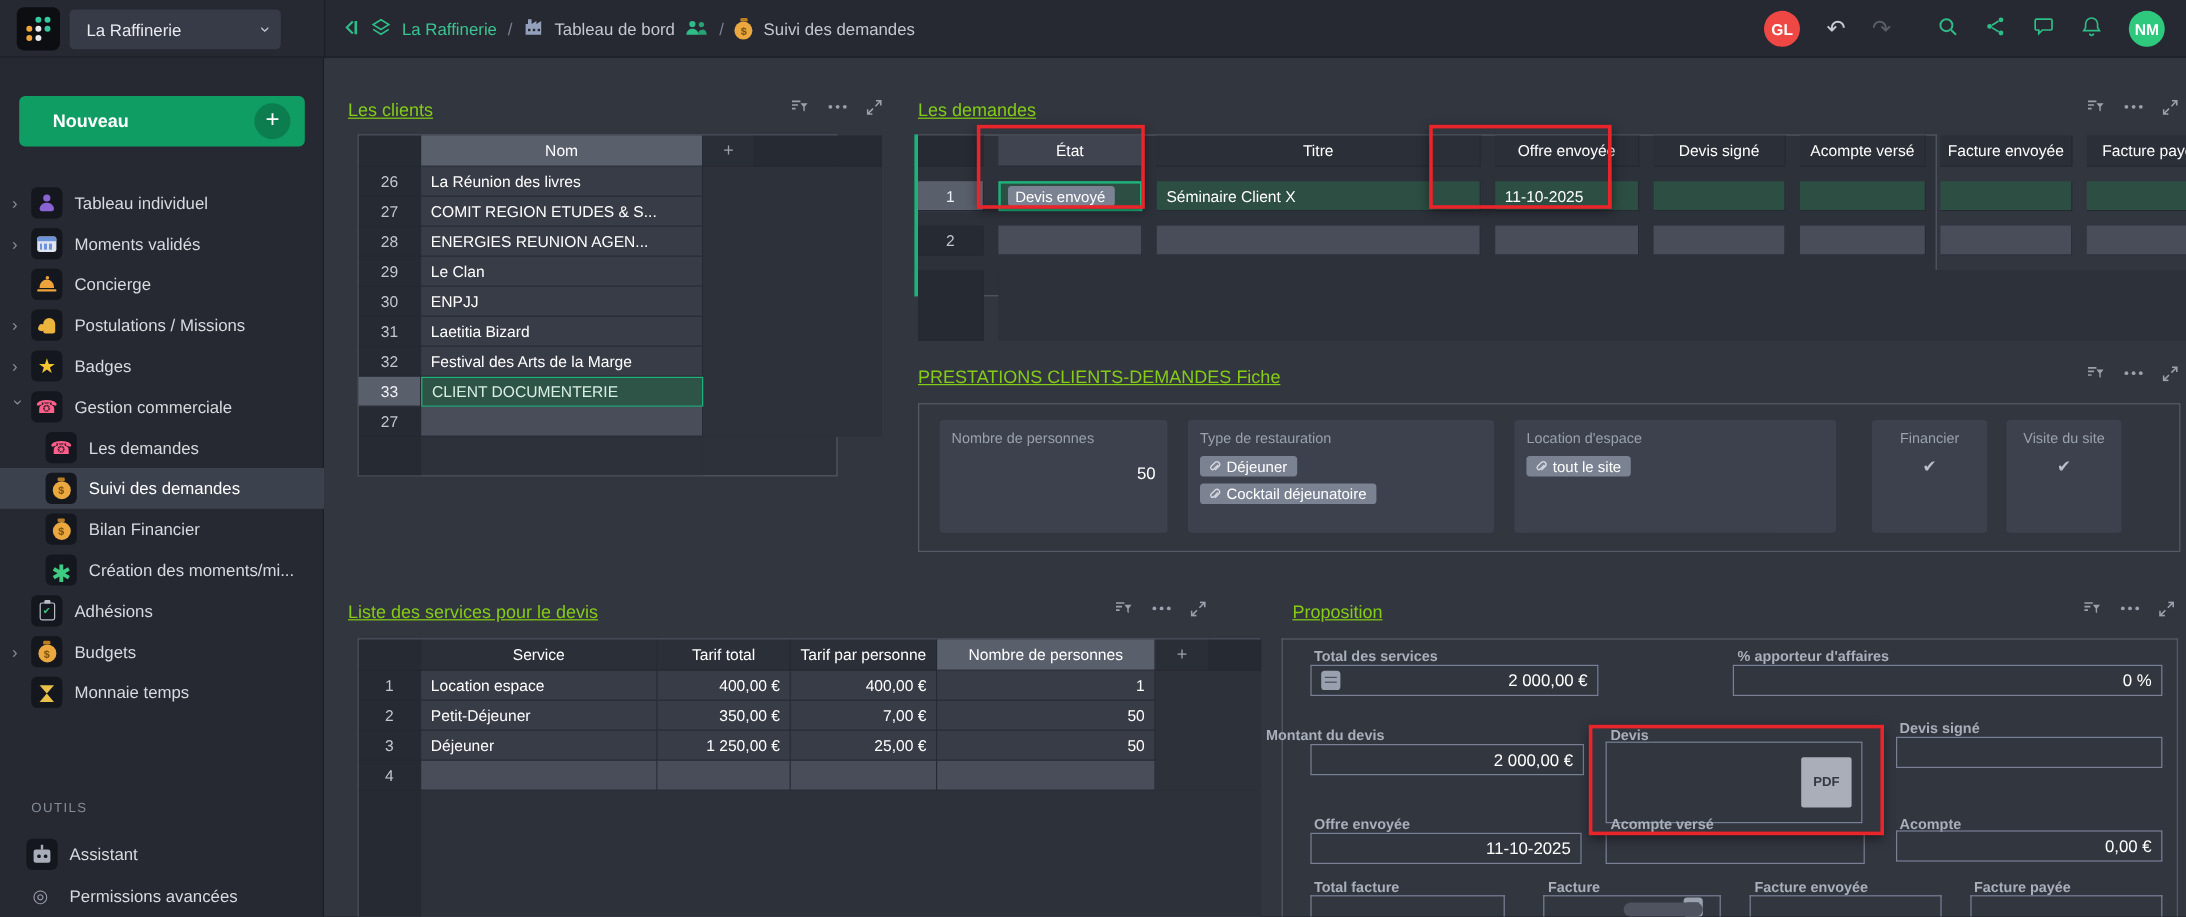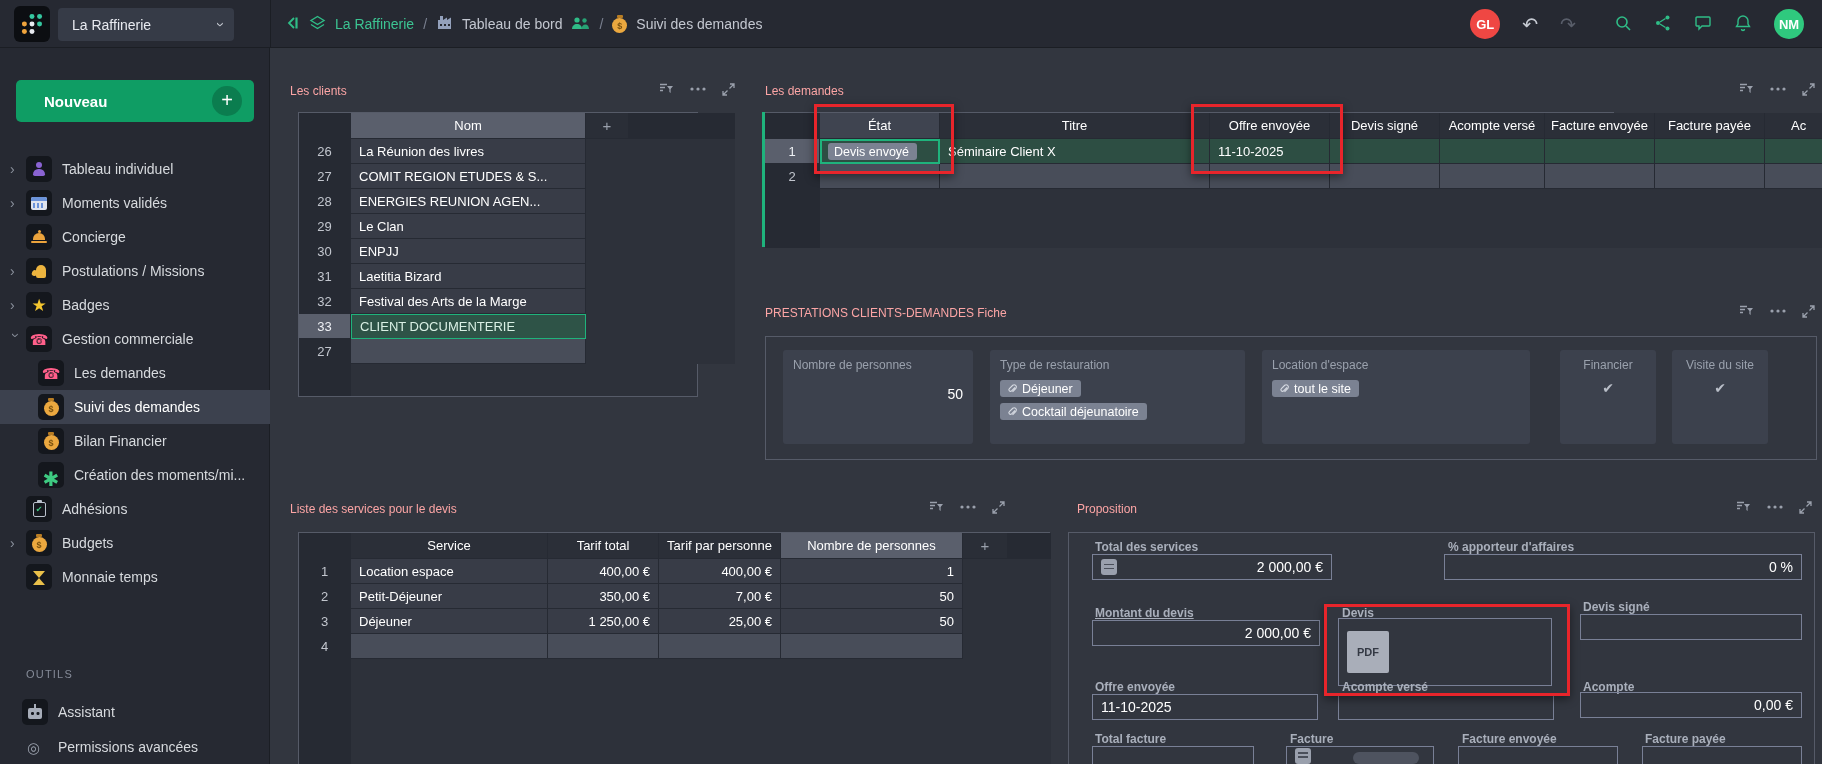--- a/index.html
+++ b/index.html
@@ -75,21 +75,21 @@
   .ic-hg{position:relative;width:14px;height:15px;}
   .ic-hg::before{content:"";position:absolute;left:1px;top:1px;border-left:6px solid transparent;border-right:6px solid transparent;border-top:7px solid #e9c04a;}
   .ic-hg::after{content:"";position:absolute;left:1px;bottom:0;border-left:6px solid transparent;border-right:6px solid transparent;border-bottom:7px solid #e9c04a;}
   .ic-robot{position:relative;width:14px;height:11px;background:#a7adb9;border-radius:2px;margin-top:3px;}
   .ic-robot::before{content:"";position:absolute;left:3px;top:4px;width:2.5px;height:2.5px;border-radius:50%;background:#14171d;box-shadow:5.5px 0 0 #14171d;}
   .ic-robot::after{content:"";position:absolute;left:6px;top:-4px;width:1.5px;height:4px;background:#a7adb9;}
   .ic-eye{color:#9aa0ac;font-size:15px;line-height:1;}
   .ic-eye::before{content:"◎";}
 
   
-  .sec-title{position:absolute;color:#fca5a5;font-size:12px;white-space:nowrap;}
+  .sec-title{position:absolute;color:#84cc16;font-size:15px;white-space:nowrap;text-decoration:underline;}
   .sec-icons{position:absolute;display:flex;gap:16px;align-items:center;}
   .sec-icons .ic{cursor:pointer;display:flex;align-items:center;}
 
   
   .tbl{position:absolute;display:grid;border:1px solid #565b68;background:#2d313a;}
   .tbl .c{border-right:1px solid #262a33;border-bottom:1px solid #262a33;display:flex;align-items:center;overflow:hidden;white-space:nowrap;}
   .hc{background:#2b2f38;color:#fff;font-size:13px;justify-content:center;cursor:pointer;}
   .hc.sel{background:#5a5f6c;}
   .corner{background:#262a33;}
   .numc{background:#262a33;color:#c2c6ce;font-size:13px;justify-content:center;cursor:pointer;}
@@ -109,21 +109,21 @@
 
   
   .card{position:absolute;border:1px solid #565b68;}
   .ffield{position:absolute;background:#3c414d;border-radius:3px;padding:8px 10px;}
   .ffield .flab{color:#9aa1ad;font-size:12px;margin-bottom:8px;white-space:nowrap;}
   .ffield .fval{color:#fff;font-size:14px;text-align:right;}
   .ffield .chkwrap{text-align:center;color:#b9bec8;font-size:14px;margin-top:6px;cursor:pointer;}
   .chips{display:flex;flex-direction:column;gap:6px;align-items:flex-start;}
 
   .plabel{position:absolute;color:#a9afbb;font-size:12px;font-weight:700;white-space:nowrap;}
-  .pfield{position:absolute;border:1px solid #798096;display:flex;align-items:center;padding:0 8px;color:#fff;font-size:14px;cursor:text;background:transparent;}
+  .pfield{position:absolute;border:1px solid #798096;display:flex;align-items:center;padding:0 8px;color:#fff;font-size:14px;cursor:text;background:transparent;justify-content:flex-end;}
   .pfield.rt{justify-content:flex-end;}
   .refic{width:16px;height:16px;border-radius:3px;background:#9aa0ad;position:relative;margin-right:6px;flex:none;}
   .refic::before{content:"";position:absolute;left:3px;top:4.5px;width:10px;height:1.8px;background:#4a4f5a;box-shadow:0 4px 0 #4a4f5a;}
   .pdfthumb{width:42px;height:42px;border-radius:2px;background:#a9aeb9;color:#343944;font-size:11px;font-weight:700;display:flex;align-items:center;justify-content:center;cursor:pointer;}
   .redbox{position:absolute;border:3px solid #e8252b;box-shadow:0 3px 9px rgba(0,0,0,.45);z-index:50;pointer-events:none;}
   .blob{position:absolute;background:#4e535f;border-radius:6px;}
 </style>
 </head>
 <body>
 
@@ -390,21 +390,21 @@
         </svg>
       </span>
     <span class="ic">
         <svg width="13" height="13" viewBox="0 0 13 13">
           <path d="M8 1h4v4M12 1L7.5 5.5M5 12H1V8M1 12l4.5-4.5" stroke="#9aa0ac" stroke-width="1.3" fill="none"></path>
         </svg>
       </span>
   </div>
 
   <div class="greenbar" style="left:762px;top:112px;height:135px;"></div>
-  <div class="tbl" style="left:765px;top:112px;width:849px;height:135px;grid-template-columns:55px 120px 270px 120px 110px 105px 110px 110px 57px;grid-template-rows:26px 25px 25px 59px;border-left:none;">
+  <div class="tbl" style="left:765px;top:112px;width:849px;height:135px;grid-template-columns:55px 120px 270px 120px 110px 105px 110px 110px 57px;grid-template-rows:26px 25px 25px 59px;border-left:none;gap:12px;">
     <div class="c corner"></div>
     <div class="c hc" style="background:#3f4450;">État</div>
     <div class="c hc">Titre</div>
     <div class="c hc">Offre envoyée</div>
     <div class="c hc">Devis signé</div>
     <div class="c hc">Acompte versé</div>
     <div class="c hc">Facture envoyée</div>
     <div class="c hc">Facture payée</div>
     <div class="c hc" style="justify-content:flex-start;padding-left:26px;border-right:none;">Ac</div>
 
@@ -589,21 +589,21 @@
   <div class="pfield rt" style="left:1092px;top:554px;width:240px;height:26px;">
     <span class="refic" style="margin-right:auto;"></span>
     <span>2 000,00 €</span>
   </div>
 
   <div class="plabel" style="left:1448px;top:540px;">% apporteur d'affaires</div>
   <div class="pfield rt" style="left:1444px;top:554px;width:358px;height:26px;">
     <span>0 %</span>
   </div>
 
-  <div class="plabel" style="left:1095px;top:606px;text-decoration:underline;">Montant du devis</div>
+  <div class="plabel" style="left:1055px;top:606px;">Montant du devis</div>
   <div class="pfield rt" style="left:1092px;top:620px;width:228px;height:26px;">
     <span>2 000,00 €</span>
   </div>
 
   <div class="plabel" style="left:1342px;top:606px;">Devis</div>
   <div class="pfield" style="left:1338px;top:618px;width:214px;height:68px;">
     <span class="pdfthumb">PDF</span>
   </div>
   <div class="redbox" style="left:1324px;top:604px;width:246px;height:92px;"></div>
 

